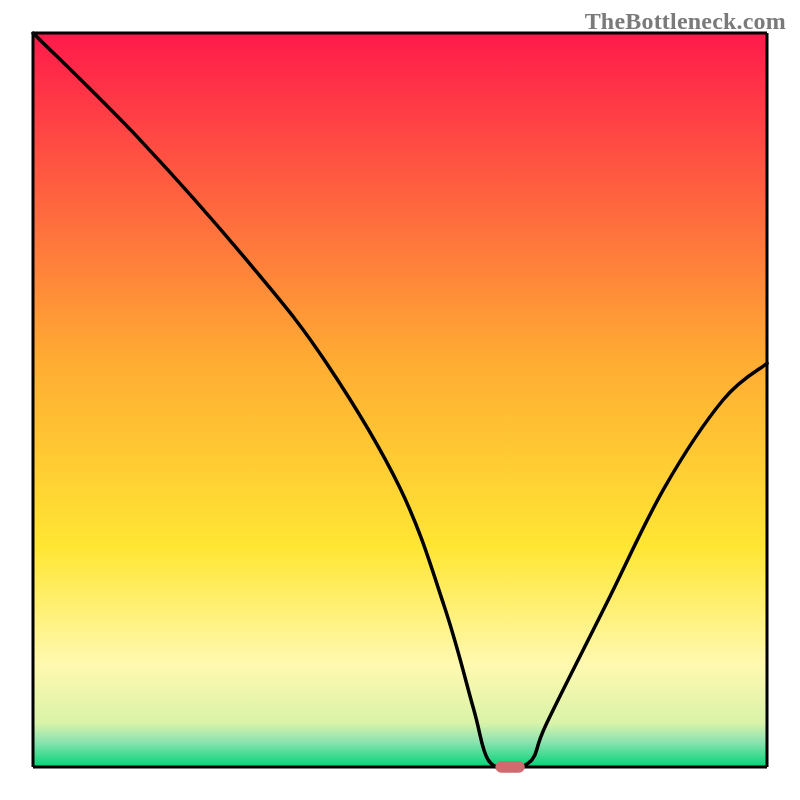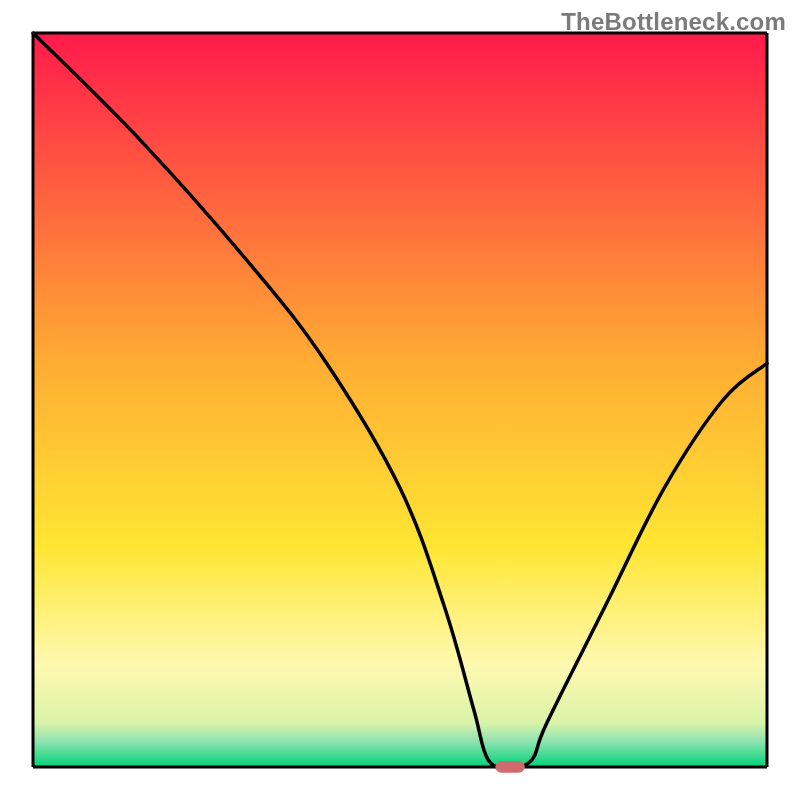--- a/index.html
+++ b/index.html
@@ -16,21 +16,21 @@
     width: 800px;
     height: 800px;
   }
   .watermark {
     position: absolute;
     top: 8px;
     right: 14px;
     font-size: 24px;
     font-weight: 600;
     color: #7a7a7a;
-    font-family: Liberation Sans, sans-serif;
+    font-family: Liberation Serif, serif;
     letter-spacing: 0.2px;
     z-index: 50;
   }
   svg.plot {
     position: absolute;
     left: 0;
     top: 0;
     width: 800px;
     height: 800px;
   }

